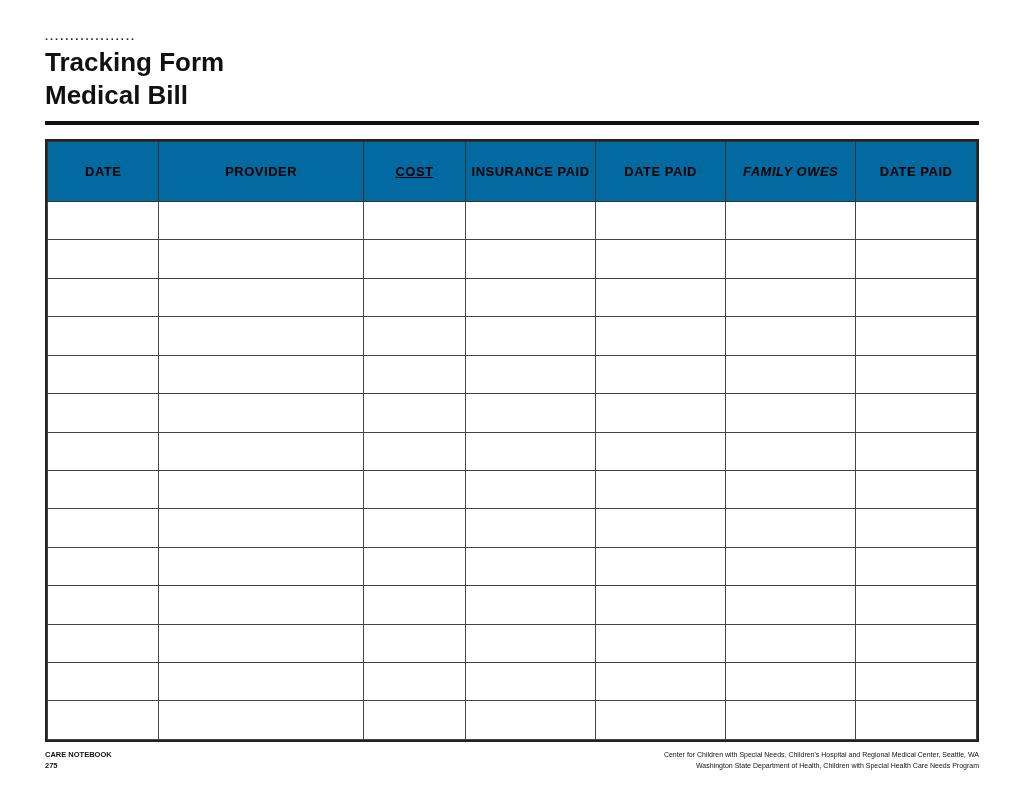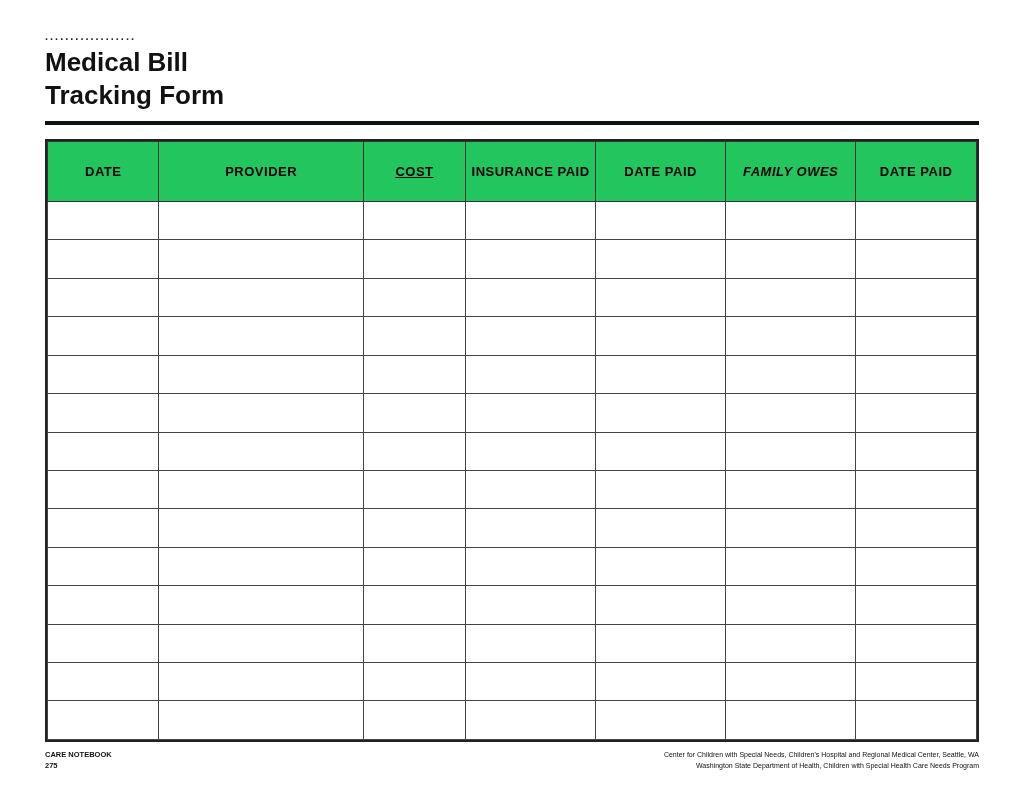--- a/index.html
+++ b/index.html
@@ -68,21 +68,21 @@
     }
 
     thead th {
       border: 1.5px solid #333;
       text-align: center;
       font-weight: bold;
       font-size: 13px;
       font-family: Arial, sans-serif;
       vertical-align: middle;
       padding: 6px 4px;
-      background: #22c55e;
+      background: #0369a1;
       text-transform: uppercase;
       letter-spacing: 0.5px;
       height: 60px;
     }
 
     tbody td {
       border: 1px solid #444;
       height: 38px;
       padding: 4px;
     }
@@ -121,22 +121,22 @@
     }
   </style>
 </head>
 <body>
 
 <div class="page">
 
   <div class="dots-line">..................</div>
 
   <div class="title">
+    <span>Tracking Form</span>
     <span>Medical Bill</span>
-    <span>Tracking Form</span>
   </div>
 
   <hr class="thick-line">
 
   <div class="table-wrapper">
     <table>
       <thead>
         <tr>
           <th class="col-date">DATE</th>
           <th class="col-provider">PROVIDER</th>

